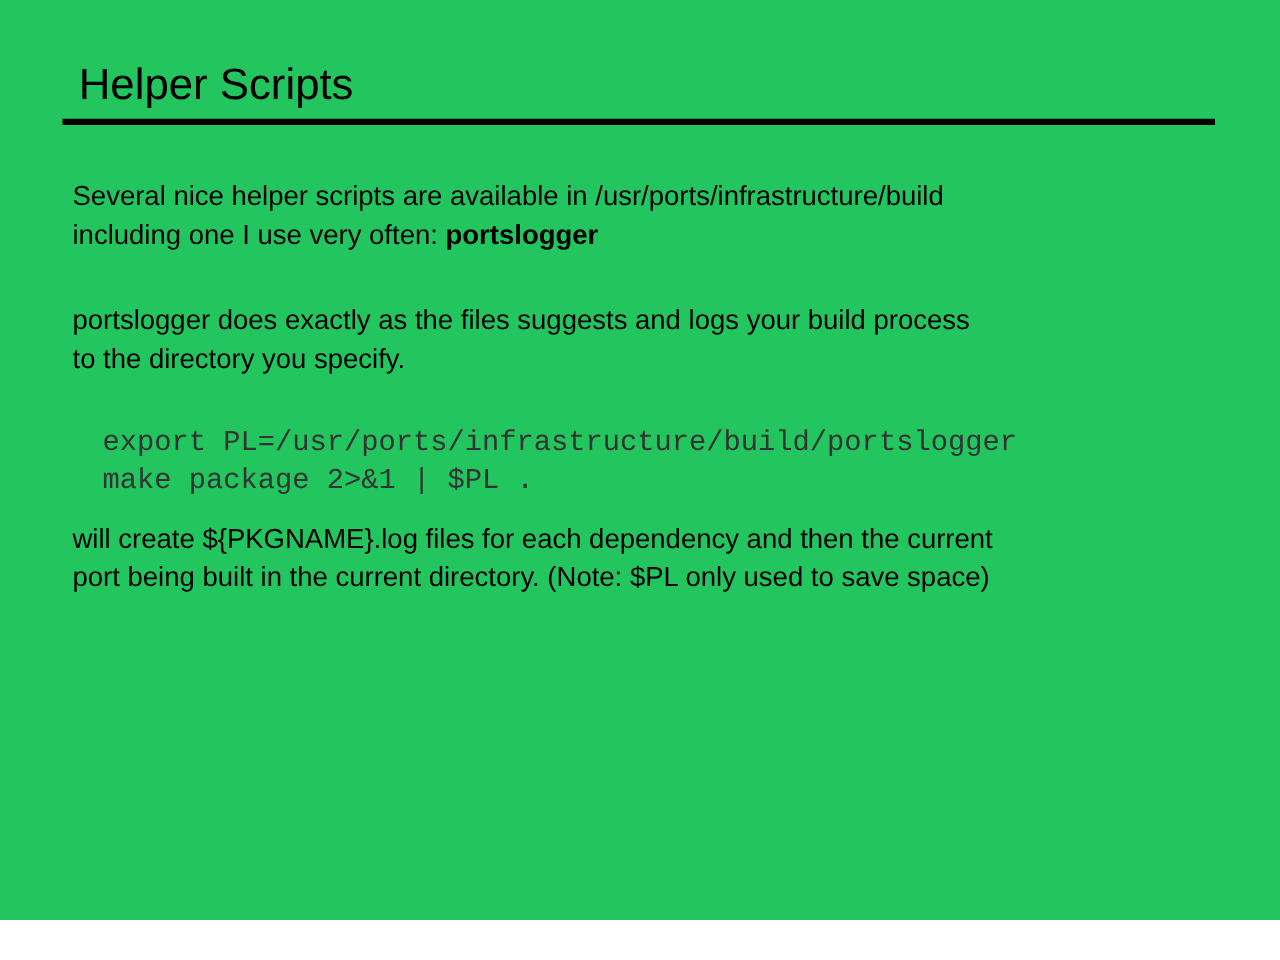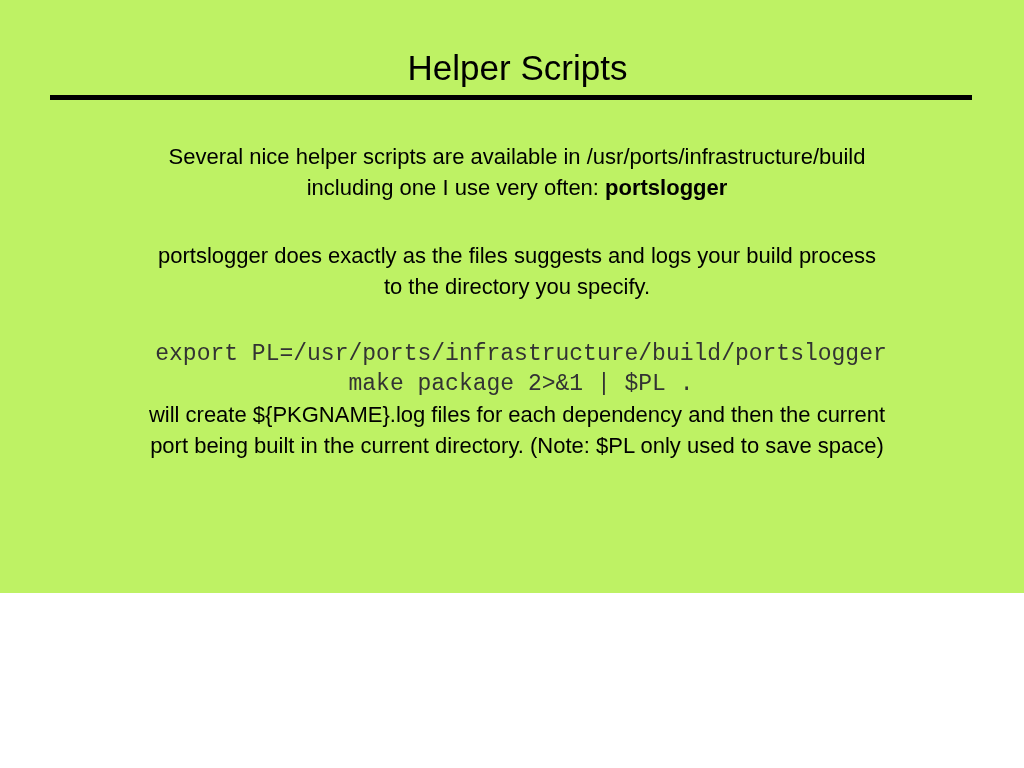--- a/index.html
+++ b/index.html
@@ -4,26 +4,25 @@
 <style>
   * { box-sizing: border-box; }
   html, body {
     margin: 0;
     padding: 0;
     background: #ffffff;
   }
   .slide {
     position: relative;
     width: 1024px;
-    height: 593px;
-    background: #bef264;
+    height: 736px;
+    background: #22c55e;
     overflow: hidden;
     font-family: "Liberation Sans", sans-serif;
     color: #000000;
-    text-align: center;
   }
   .title-block {
     padding: 46px 52px 0 63px;
   }
   .title {
     margin: 0;
     font-size: 35px;
     font-weight: 400;
     letter-spacing: 0px;
     color: #000000;
@@ -42,21 +41,21 @@
     line-height: 31px;
   }
   .para {
     margin: 0 0 37px 0;
     white-space: pre-line;
   }
   .para strong {
     font-weight: 700;
   }
   .code {
-    margin: 0;
+    margin: 16px;
     padding: 0 0 0 8px;
     font-family: "Liberation Mono", "DejaVu Sans Mono", monospace;
     font-size: 23px;
     line-height: 30px;
     color: #333333;
     white-space: pre-line;
   }
   .tight {
     margin-top: 0;
   }

